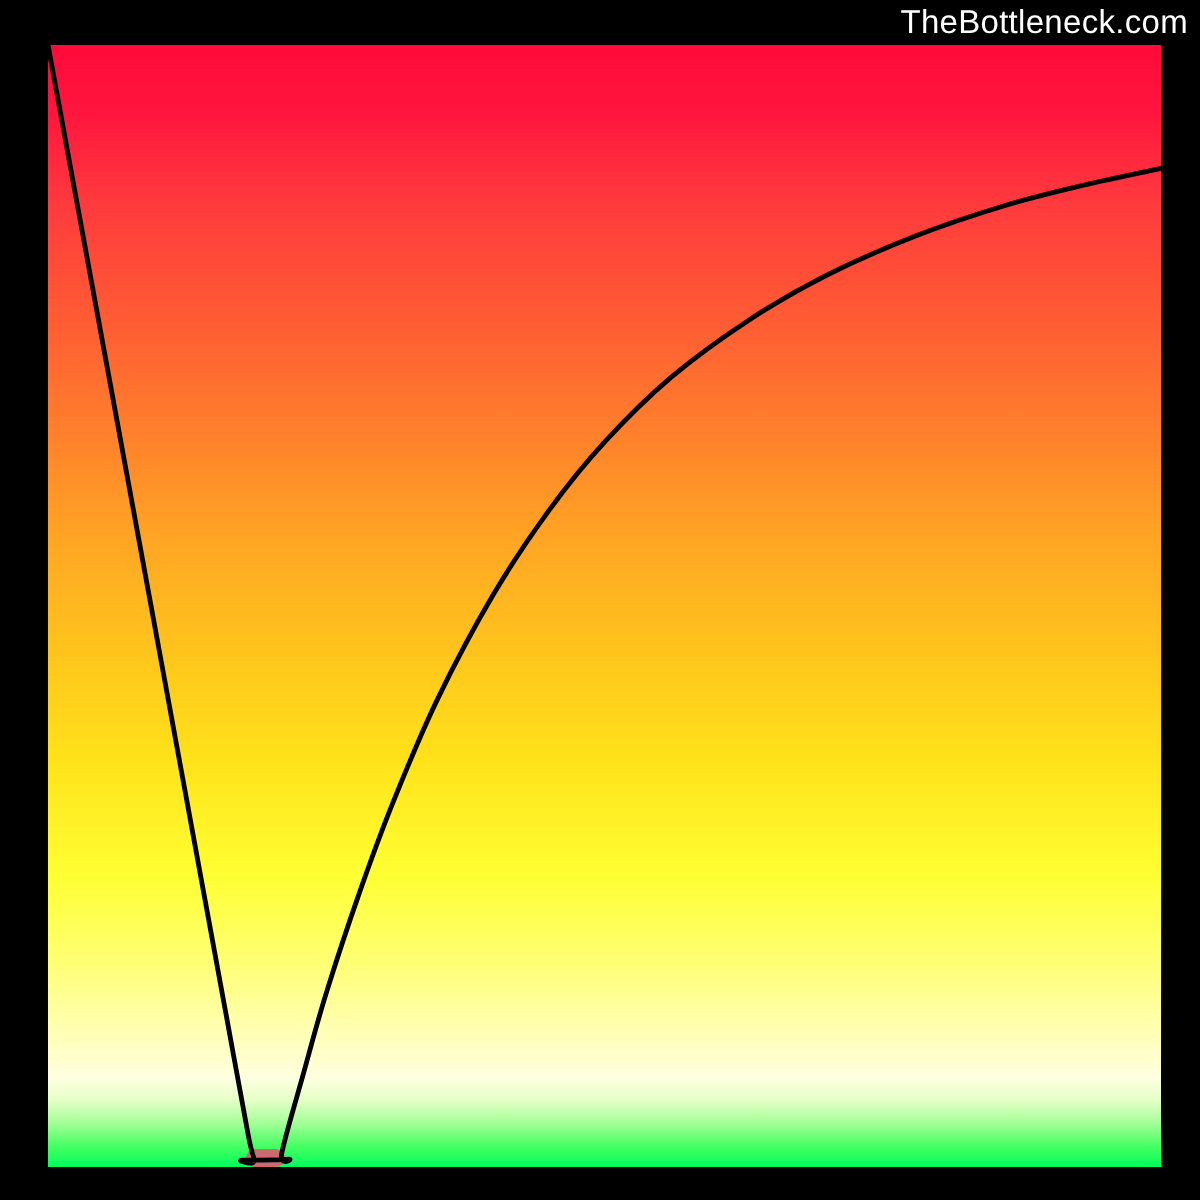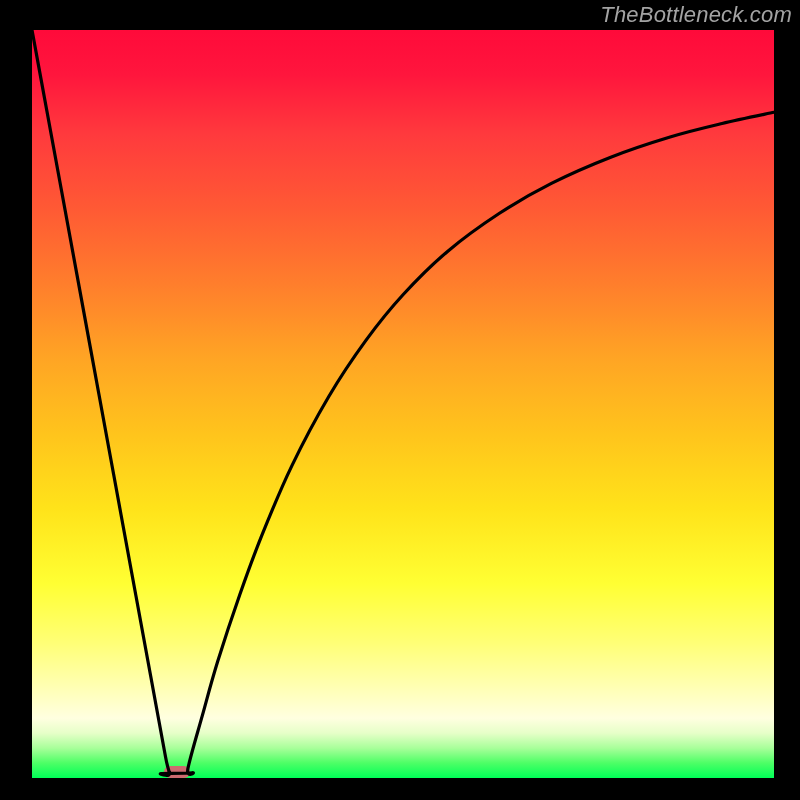--- a/index.html
+++ b/index.html
@@ -47,25 +47,24 @@
   svg.curve {
     position: absolute;
     left: 0;
     top: 0;
     pointer-events: none;
   }
   .watermark {
     position: absolute;
     top: 2px;
     right: 8px;
-    color: #a3a3a3;
+    color: #ffffff;
     font-size: 22px;
     letter-spacing: 0.2px;
     font-weight: 400;
-    font-style: italic;
   }
 </style>
 </head>
 <body>
 
 <div class="frame">
 
   <div class="plot" id="plot" style="left: 32px; top: 30px; width: 742px; height: 748px;"></div>
 
   <div class="marker" id="marker" style="left: 163.705px; top: 766.032px; width: 25.97px; height: 11.968px;"></div>

